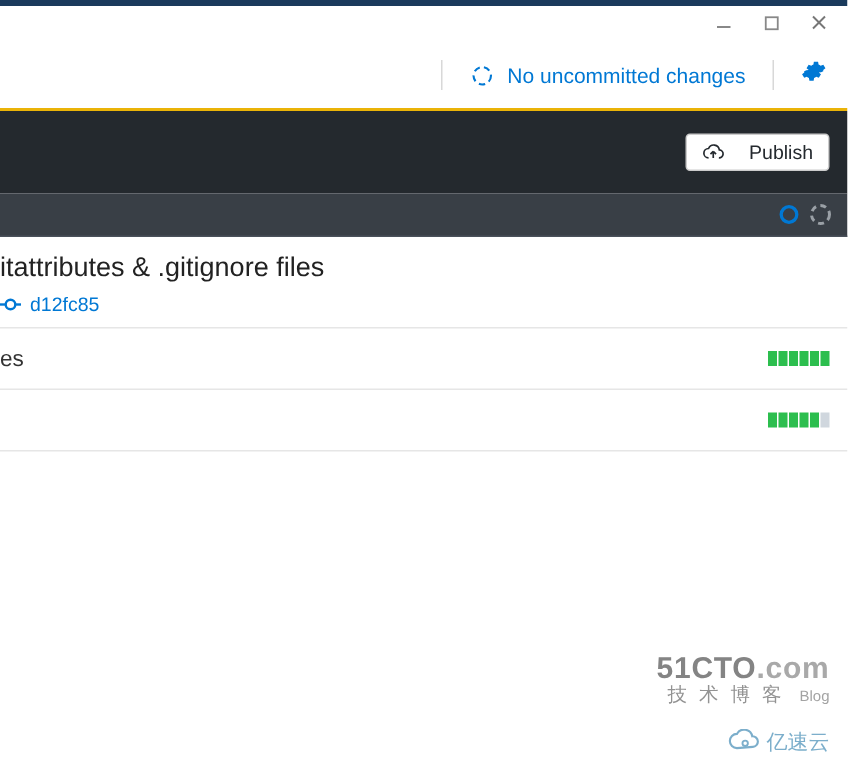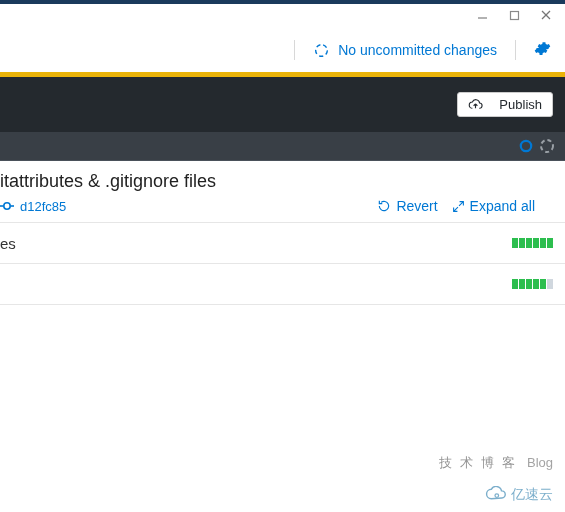--- a/index.html
+++ b/index.html
@@ -1,20 +1,20 @@
 <!DOCTYPE html>
 <html><head>
 <meta charset="utf-8">
 <style>
   html,body{margin:0;padding:0;width:565px;height:512px;font-family:"Segoe UI",Arial,sans-serif;background:#fff;overflow:hidden;color:#333;}
   .titlebar-gap{height:4px;background:#1a3a5c;}
   .window-controls{height:26px;display:flex;justify-content:flex-end;align-items:flex-start;gap:14px;padding:2px 10px 0 0;background:#fff;}
   .window-controls span{color:#666;font-size:13px;display:inline-flex;align-items:center;justify-content:center;width:18px;height:18px;}
   .window-controls svg{display:block;}
-  .toolbar{height:36px;display:flex;justify-content:flex-end;align-items:center;gap:18px;padding:0 14px 4px 0;border-bottom:5px solid #eab308;background:#fff;}
+  .toolbar{height:36px;display:flex;justify-content:flex-end;align-items:center;gap:18px;padding:0 14px 4px 0;border-bottom:2px solid #eab308;background:#fff;}
   .vdiv{width:1px;height:20px;background:#d8d8d8;}
   .sync{display:flex;align-items:center;gap:8px;color:#0078d4;font-size:14px;}
   .sync svg{flex:none;}
   .gear{color:#0078d4;}
   .darkband{height:55px;background:#24292e;display:flex;justify-content:flex-end;align-items:center;padding-right:12px;}
   .publish{display:flex;align-items:center;gap:16px;background:#fff;border:1px solid #ccc;border-radius:3px;padding:4px 10px;font-size:13px;color:#24292e;}
   .thinband{height:28px;background:#393f46;border-bottom:1px solid #4a515a;display:flex;justify-content:flex-end;align-items:center;padding-right:10px;gap:6px;}
   .commit-hdr{padding:10px 16px 8px 0;border-bottom:1px solid #e6e6e6;}
   .commit-title{font-size:18px;color:#222;margin:0 0 6px 0;white-space:nowrap;overflow:hidden;}
   .commit-meta{display:flex;justify-content:space-between;align-items:center;padding:0 14px 0 0;text-align:right;}
@@ -23,21 +23,21 @@
   .hashactions .act{display:flex;align-items:center;gap:5px;}
   .filerow{height:40px;display:flex;justify-content:space-between;align-items:center;border-bottom:1px solid #e6e6e6;padding:0 12px 0 0;font-size:15px;color:#333;gap:33px;}
   .diffblocks{display:flex;gap:1px;}
   .diffblocks i{width:6px;height:10px;display:inline-block;}
   .add{background:#2cbe4e;}
   .empty{background:#d0d7de;}
   .wm{position:absolute;right:12px;bottom:10px;text-align:right;pointer-events:none;opacity:.9;}
   .wm .l1{font:700 20px/1 Arial;color:#777;letter-spacing:.5px;}
   .wm .l1 .dot{color:#a0a0a0;}
   .wm .l2{font:13px/1.1 "Microsoft YaHei",sans-serif;color:#888;letter-spacing:8px;}
-  .wm .l2 small{letter-spacing:0;font-size:13px;color:#9a9a9a;margin-left:4px;}
+  .wm .l2 small{letter-spacing:0;font-size:10px;color:#9a9a9a;margin-left:4px;}
   .wm .l3{display:flex;justify-content:flex-end;align-items:center;gap:4px;font:14px/1 "Microsoft YaHei",sans-serif;color:#6ea6c6;margin-top:16px;}
   .wm .l3 svg{flex:none;}
 </style>
 </head>
 <body>
 
 <div class="titlebar-gap"></div>
 
 <div class="window-controls">
   <span>
@@ -97,34 +97,20 @@
   <div class="commit-title">itattributes &amp; .gitignore files</div>
   <div class="commit-meta">
     <div class="hash">
       <svg width="14" height="14" viewBox="0 0 14 14">
         <circle cx="7" cy="7" r="3.2" fill="none" stroke="#0078d4" stroke-width="1.6"></circle>
         <line x1="0" y1="7" x2="3.5" y2="7" stroke="#0078d4" stroke-width="1.6"></line>
         <line x1="10.5" y1="7" x2="14" y2="7" stroke="#0078d4" stroke-width="1.6"></line>
       </svg>
       <span>d12fc85</span>
     </div>
-    <div class="hashactions">
-      <div class="act">
-        <svg width="14" height="14" viewBox="0 0 24 24">
-          <path fill="none" stroke="#0078d4" stroke-width="2" d="M4 12a8 8 0 1 0 3-6.2M4 3v5h5"></path>
-        </svg>
-        <span>Revert</span>
-      </div>
-      <div class="act">
-        <svg width="13" height="13" viewBox="0 0 24 24">
-          <path fill="none" stroke="#0078d4" stroke-width="2" d="M14 3h7v7M3 14v7h7M21 3l-8 8M3 21l8-8"></path>
-        </svg>
-        <span>Expand all</span>
-      </div>
-    </div>
   </div>
 </div>
 
 <div id="files">
     <div class="filerow">
       <span>es</span>
       <span class="diffblocks">
         <i class="add"></i>
         <i class="add"></i>
         <i class="add"></i>
@@ -140,20 +126,21 @@
         <i class="add"></i>
         <i class="add"></i>
         <i class="add"></i>
         <i class="add"></i>
         <i class="empty"></i>
       </span>
     </div>
   </div>
 
 <div class="wm">
+  <div class="l1"><span>51CTO</span><span class="dot">.com</span></div>
   <div class="l2"><span>技术博客</span><small>Blog</small></div>
   <div class="l3">
     <svg width="22" height="16" viewBox="0 0 28 18">
       <path fill="none" stroke="#6ea6c6" stroke-width="1.8" d="M8 15a6 6 0 0 1 0-12 7 7 0 0 1 13 2 4.5 4.5 0 0 1 .5 9Z"></path>
       <circle cx="15" cy="11" r="2.3" fill="none" stroke="#6ea6c6" stroke-width="1.6"></circle>
     </svg>
     <span>亿速云</span>
   </div>
 </div>
 

